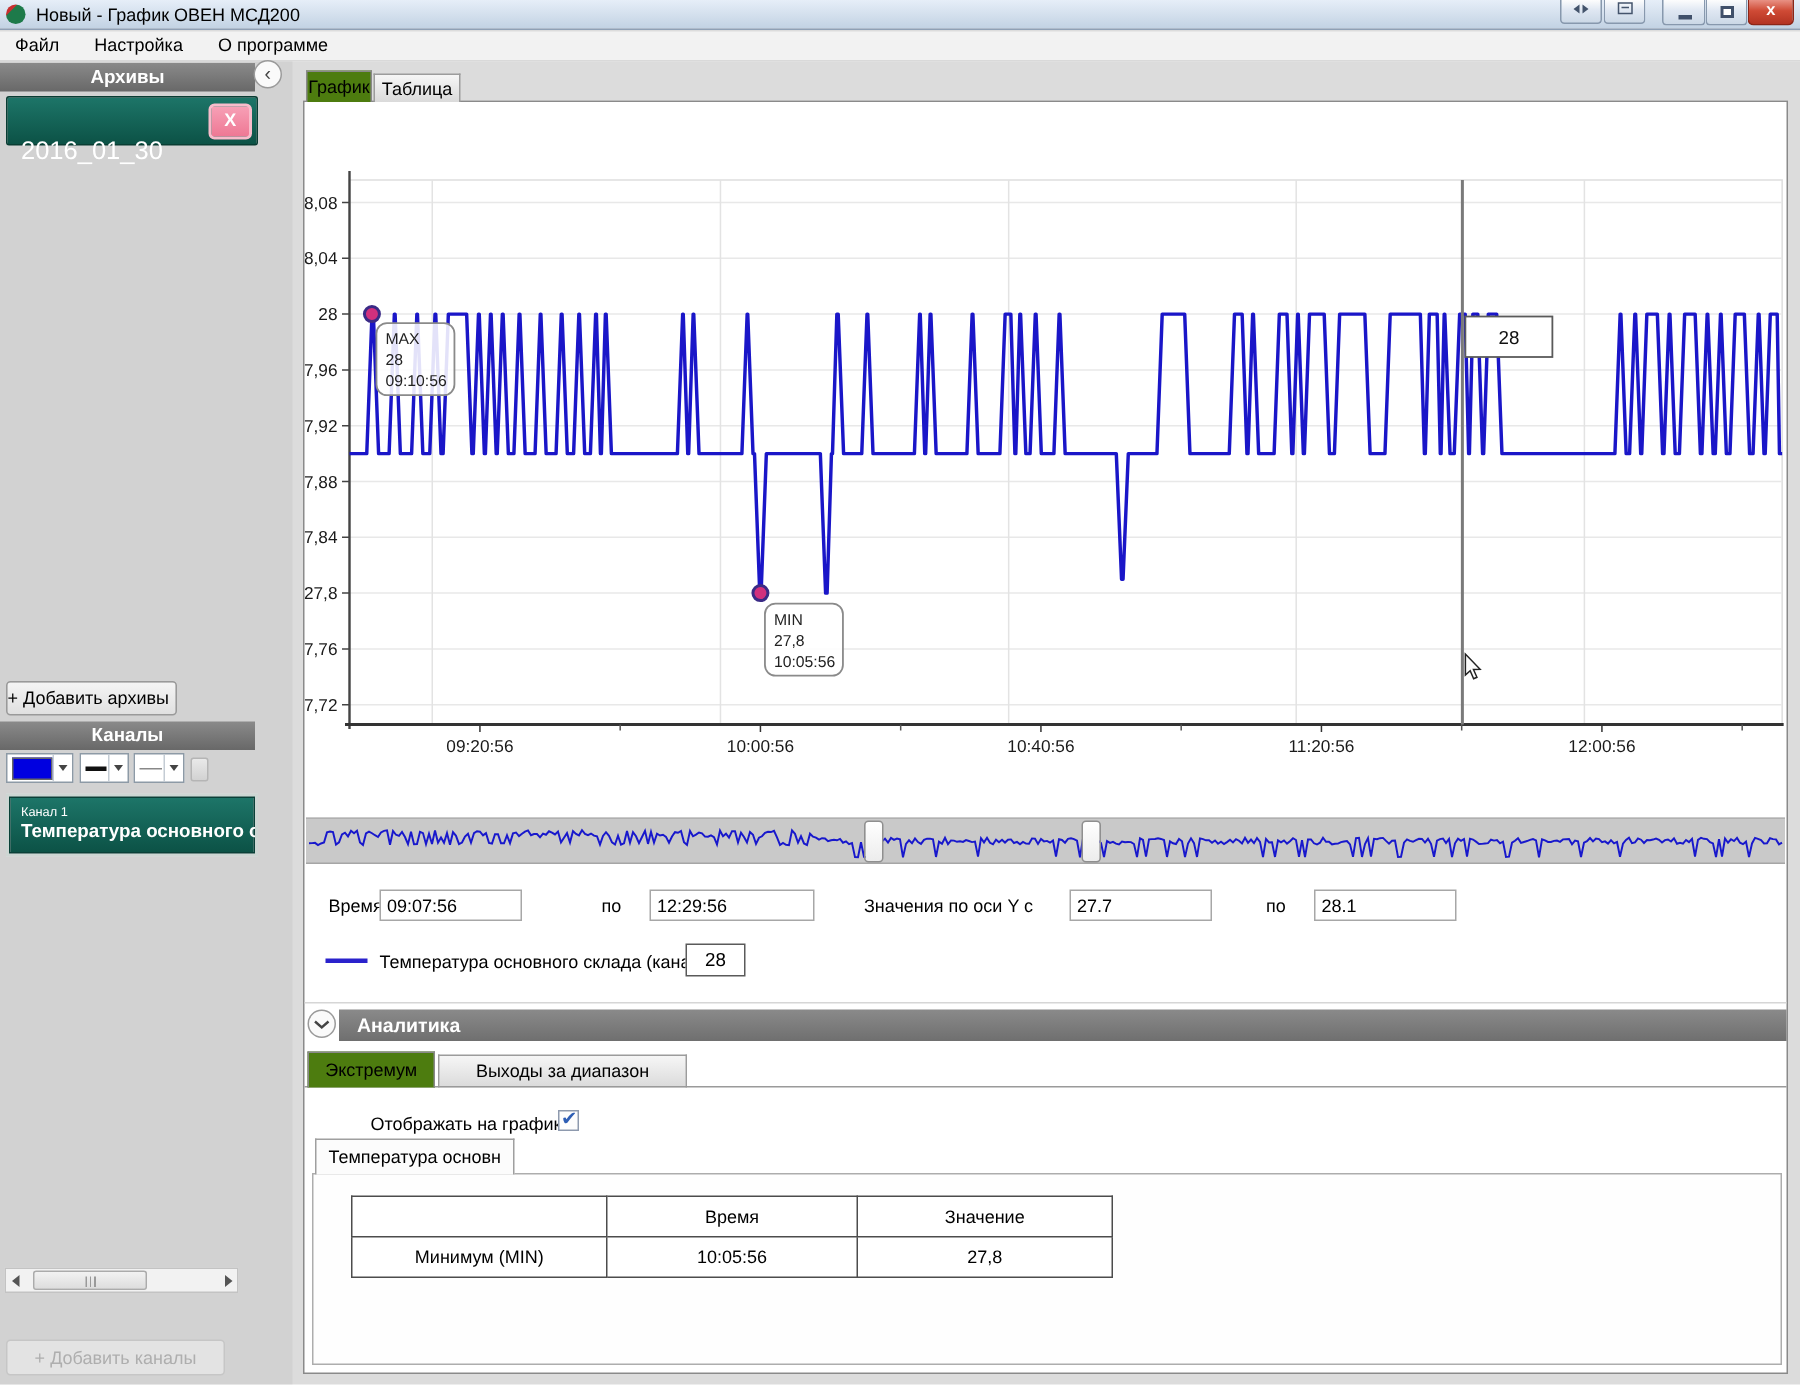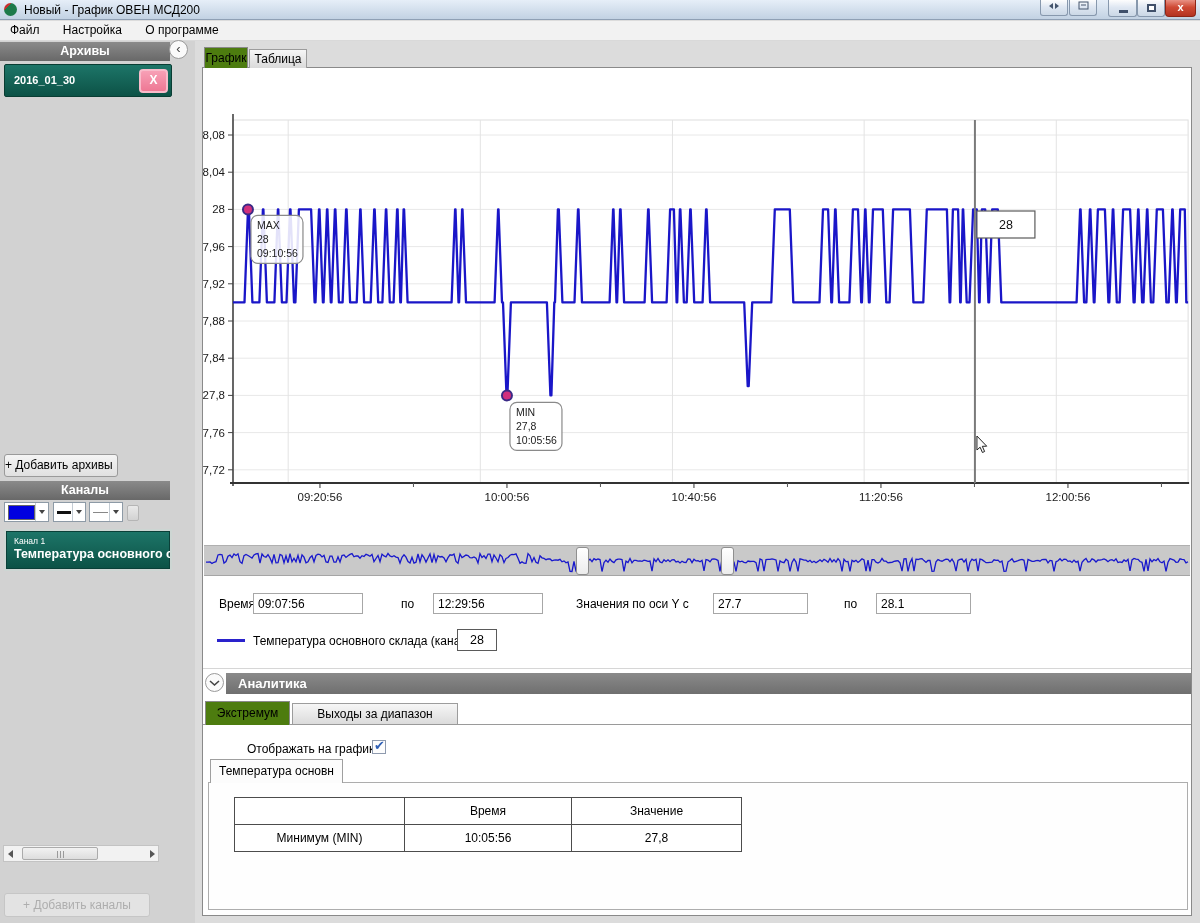--- a/index.html
+++ b/index.html
@@ -93,21 +93,21 @@
 
 <div class="abs menubar">
   <span class="menu-item">Файл</span>
   <span class="menu-item">Настройка</span>
   <span class="menu-item">О программе</span>
 </div>
 
 <div class="abs sidebar">
   <div class="abs panel-hdr" style="left:0;top:1px;width:170px;height:19px">Архивы</div>
   <div class="abs teal" style="left:4px;top:23px;width:168px;height:33px;border-radius:2px">
-    <div class="abs" style="left:9px;top:9px;font-weight:bold;font-size:11px">2016_01_30</div>
+    <div class="abs" style="left:9px;top:26px;font-weight:normal;font-size:17px">2016_01_30</div>
     <div class="abs xbtn" style="left:134px;top:4px;width:29px;height:24px">
       <span>X</span>
     </div>
   </div>
   <div class="abs btn" style="left:4px;top:413px;width:114px;height:23px;line-height:21px">+ Добавить архивы</div>
   <div class="abs panel-hdr" style="left:0;top:440px;width:170px;height:19px">Каналы</div>
 
   <div class="abs combo" style="left:4px;top:461px;width:45px;height:20px">
     <div style="width:26px;height:13px;margin-left:3px;border:1px solid #666;background:#0000e0"></div>
     <div class="sep"></div>
@@ -229,21 +229,21 @@
 
   <div class="mp navigator" style="left:1px;top:477px;width:986px;height:31px">
     <svg id="nav-svg" width="986" height="29">
         <polyline points="2,16.2 4,16.1 6,15.9 8,17.4 10,16.3 12,15.7 14,8.9 16,8.3 18,8.7 20,17.1 22,15.6 24,10.3 26,9.1 28,11.6 30,7.9 32,9.5 34,7.8 36,15.7 38,17.4 40,9.6 42,8.4 44,9.5 46,10.8 48,12.0 50,9.0 52,7.9 54,7.6 56,17.2 58,8.0 60,10.5 62,11.2 64,8.6 66,12.0 68,16.8 70,8.5 72,16.8 74,16.7 76,8.5 78,9.4 80,16.8 82,9.8 84,16.7 86,7.7 88,15.8 90,12.3 92,15.8 94,9.4 96,17.2 98,8.8 100,11.2 102,16.8 104,15.7 106,11.7 108,9.8 110,15.8 112,9.5 114,8.2 116,8.5 118,10.9 120,9.4 122,16.0 124,16.4 126,10.1 128,10.1 130,16.2 132,16.2 134,10.8 136,16.1 138,9.6 140,9.0 142,11.4 144,9.8 146,8.4 148,7.6 150,10.8 152,10.0 154,10.0 156,12.2 158,9.7 160,10.5 162,8.2 164,9.1 166,10.3 168,8.4 170,15.6 172,12.5 174,9.4 176,15.7 178,8.1 180,9.9 182,10.9 184,7.5 186,9.9 188,10.8 190,9.7 192,11.1 194,11.5 196,17.0 198,11.3 200,8.8 202,11.2 204,15.6 206,17.0 208,11.2 210,17.1 212,16.2 214,8.0 216,15.9 218,8.8 220,11.5 222,16.1 224,12.0 226,7.9 228,16.6 230,8.5 232,15.8 234,9.8 236,11.0 238,10.5 240,11.9 242,15.8 244,11.7 246,8.8 248,9.2 250,8.0 252,15.5 254,17.3 256,8.0 258,11.5 260,10.4 262,9.0 264,9.5 266,11.7 268,11.8 270,10.9 272,12.1 274,17.0 276,7.7 278,11.5 280,9.8 282,12.4 284,8.1 286,8.2 288,15.7 290,9.1 292,12.0 294,15.7 296,8.7 298,10.5 300,16.6 302,12.5 304,11.5 306,9.2 308,8.5 310,8.7 312,7.9 314,12.3 316,17.3 318,15.9 320,17.2 322,17.4 324,7.6 326,9.9 328,15.8 330,11.5 332,16.3 334,17.4 336,9.8 338,11.8 340,12.4 342,13.7 344,12.8 346,13.0 348,14.8 350,14.2 352,13.8 354,14.2 356,13.3 358,15.8 360,14.9 362,16.8 364,16.0 366,25.4 368,25.5 370,15.5 372,25.2 374,25.4 376,15.5 378,14.0 380,14.1 382,15.9 384,15.0 386,13.1 388,15.7 390,12.6 392,13.9 394,13.0 396,13.5 398,25.5 400,16.6 402,14.2 404,16.2 406,13.0 408,15.4 410,16.6 412,13.9 414,13.1 416,13.1 418,13.5 420,25.3 422,15.1 424,16.5 426,12.5 428,16.8 430,14.3 432,14.4 434,15.2 436,14.9 438,15.3 440,14.1 442,14.7 444,15.4 446,15.1 448,25.1 450,12.8 452,15.6 454,12.5 456,15.9 458,16.8 460,13.8 462,15.5 464,13.8 466,15.7 468,13.8 470,13.6 472,16.0 474,15.3 476,16.9 478,15.3 480,16.4 482,16.5 484,13.0 486,13.1 488,16.6 490,13.3 492,14.9 494,14.6 496,15.8 498,14.3 500,25.0 502,13.5 504,14.0 506,15.8 508,13.2 510,12.9 512,13.4 514,14.5 516,25.5 518,12.9 520,14.1 522,25.3 524,13.4 526,15.7 528,14.3 530,16.0 532,25.3 534,14.7 536,15.9 538,15.2 540,16.4 542,16.9 544,15.0 546,15.5 548,15.3 550,15.4 552,16.7 554,25.4 556,12.9 558,14.0 560,25.1 562,13.6 564,13.4 566,13.3 568,12.9 570,13.3 572,14.0 574,25.3 576,14.9 578,16.2 580,16.7 582,13.3 584,14.8 586,25.4 588,16.4 590,12.9 592,16.1 594,25.3 596,12.9 598,13.4 600,14.2 602,14.2 604,15.8 606,14.3 608,16.5 610,15.2 612,16.7 614,15.4 616,13.8 618,15.6 620,13.4 622,14.5 624,16.3 626,12.5 628,15.9 630,13.7 632,16.1 634,12.7 636,15.2 638,25.4 640,13.3 642,15.6 644,15.5 646,25.3 648,14.3 650,15.6 652,14.3 654,16.4 656,14.8 658,12.8 660,14.0 662,25.2 664,14.1 666,25.4 668,13.7 670,13.6 672,16.2 674,17.0 676,15.8 678,12.5 680,15.2 682,15.2 684,16.9 686,16.5 688,16.4 690,15.4 692,15.0 694,14.7 696,16.9 698,25.2 700,12.8 702,12.6 704,25.3 706,16.7 708,12.7 710,25.1 712,13.2 714,13.5 716,12.8 718,12.6 720,14.6 722,16.4 724,14.5 726,14.4 728,25.3 730,25.2 732,15.8 734,13.6 736,14.6 738,15.2 740,14.1 742,13.2 744,13.3 746,15.7 748,13.2 750,16.5 752,25.2 754,14.5 756,13.4 758,13.0 760,16.0 762,13.3 764,25.4 766,16.2 768,13.1 770,14.5 772,13.3 774,25.1 776,13.1 778,13.7 780,15.1 782,16.7 784,16.6 786,16.3 788,16.1 790,13.8 792,14.4 794,14.1 796,16.2 798,15.1 800,25.3 802,25.1 804,15.8 806,14.5 808,12.8 810,15.9 812,15.3 814,14.7 816,13.9 818,13.4 820,14.3 822,25.5 824,13.5 826,14.3 828,15.3 830,15.3 832,14.6 834,14.4 836,15.2 838,13.6 840,13.5 842,13.4 844,16.9 846,14.4 848,14.9 850,25.3 852,15.8 854,14.8 856,12.7 858,14.9 860,13.1 862,13.4 864,15.4 866,14.9 868,16.4 870,14.1 872,16.2 874,15.3 876,25.2 878,16.4 880,14.0 882,12.5 884,16.1 886,15.6 888,12.9 890,13.8 892,16.0 894,14.0 896,14.1 898,13.7 900,13.0 902,13.9 904,15.7 906,14.1 908,13.7 910,15.0 912,12.9 914,16.5 916,15.9 918,16.4 920,14.0 922,15.4 924,13.3 926,25.0 928,13.9 930,12.5 932,13.2 934,13.4 936,15.5 938,16.3 940,25.4 942,13.4 944,25.0 946,13.0 948,15.8 950,13.5 952,14.7 954,12.6 956,15.8 958,16.8 960,15.1 962,25.4 964,16.3 966,12.6 968,13.3 970,14.1 972,16.3 974,16.2 976,12.8 978,13.4 980,13.6 982,16.9 984,15.7" fill="none" stroke="#1818cc" stroke-width="1.3"></polyline>
       </svg>
     <div class="mp nav-handle" style="left:372px;top:1px"></div>
     <div class="mp nav-handle" style="left:517px;top:1px"></div>
   </div>
 
   <div class="mp" style="left:16px;top:529px">Время с</div>
-  <input class="mp input" style="left: 50px; top: 525px; width: 110px; height: 21px;" value="09:07:56">
+  <input class="mp input" style="left: 50px; top: 525px; width: 95px; height: 21px;" value="09:07:56">
   <div class="mp" style="left:198px;top:529px">по</div>
   <input class="mp input" style="left: 230px; top: 525px; width: 110px; height: 21px;" value="12:29:56">
   <div class="mp" style="left:373px;top:529px">Значения по оси Y с</div>
   <input class="mp input" style="left: 510px; top: 525px; width: 95px; height: 21px;" value="27.7">
   <div class="mp" style="left:641px;top:529px">по</div>
   <input class="mp input" style="left: 673px; top: 525px; width: 95px; height: 21px;" value="28.1">
 
   <div class="mp" style="left:14px;top:571px;width:28px;height:3px;background:#2a22cc"></div>
   <div class="mp" style="left:50px;top:566px">Температура основного склада (канал 1)</div>
   <div class="mp legend-box" style="left:254px;top:561px;width:40px;height:22px">28</div>

